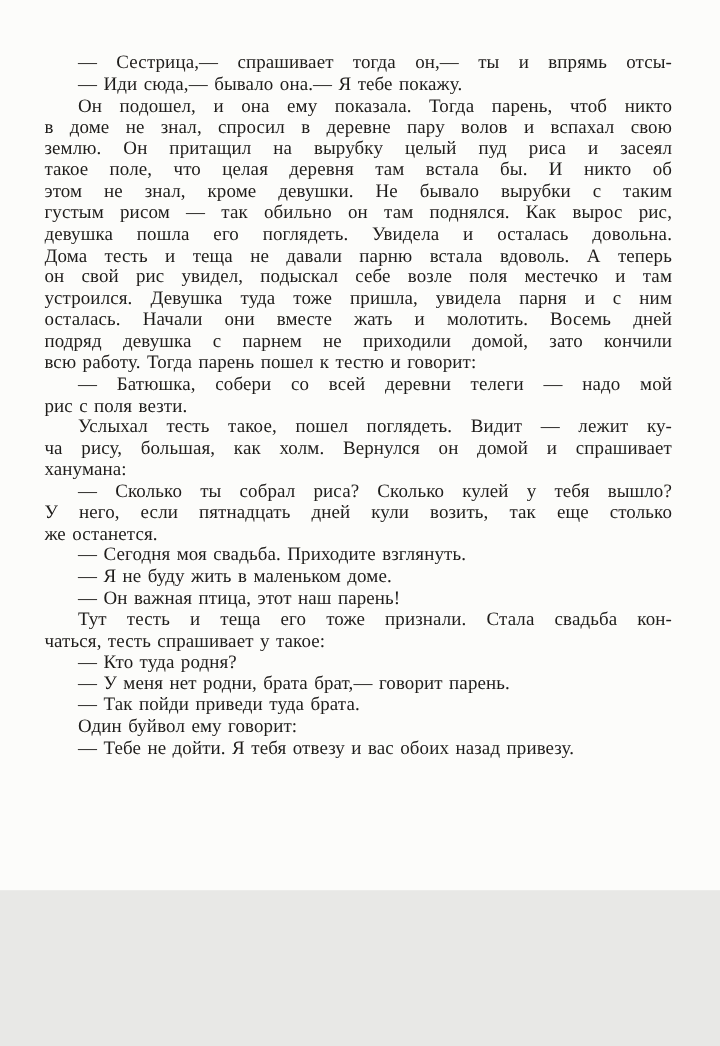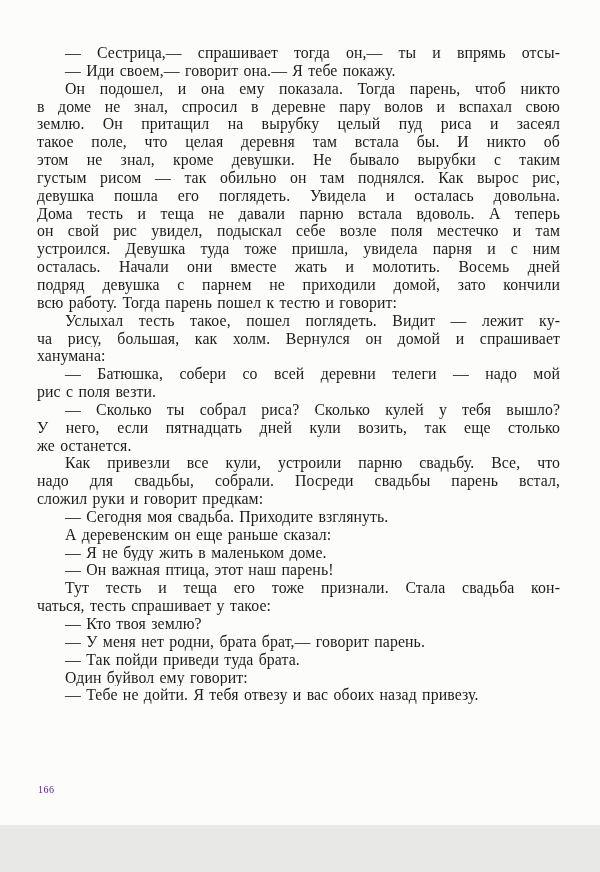--- a/index.html
+++ b/index.html
@@ -3,21 +3,21 @@
 <meta charset="utf-8">
 <style>
   html, body {
     margin: 0;
     padding: 0;
     background: #e8e8e6;
   }
   .page {
     position: relative;
     width: 600px;
-    height: 825px;
+    height: 742px;
     margin: 0 auto;
     background: #fcfcfa;
     overflow: hidden;
     font-family: "Liberation Serif", "DejaVu Serif", serif;
     color: #1e1c1a;
   }
   .text-block {
     position: absolute;
     left: 37px;
     top: 44px;
@@ -60,74 +60,66 @@
 </style>
 </head>
 <body>
 
 <div class="page">
   <div class="text-block">
       <div class="para">
         <div class="line first">— Сестрица,— спрашивает тогда он,— ты и впрямь отсы-</div>
       </div>
       <div class="para">
-        <div class="line first last">— Иди своем,— говорит она.— Я тебе покажу.</div>
+        <div class="line first last">— Иди сюда,— бывало она.— Я тебе покажу.</div>
       </div>
       <div class="para">
         <div class="line first">Он подошел, и она ему показала. Тогда парень, чтоб никто</div>
         <div class="line">в доме не знал, спросил в деревне пару волов и вспахал свою</div>
         <div class="line">землю. Он притащил на вырубку целый пуд риса и засеял</div>
         <div class="line">такое поле, что целая деревня там встала бы. И никто об</div>
         <div class="line">этом не знал, кроме девушки. Не бывало вырубки с таким</div>
         <div class="line">густым рисом — так обильно он там поднялся. Как вырос рис,</div>
         <div class="line">девушка пошла его поглядеть. Увидела и осталась довольна.</div>
         <div class="line">Дома тесть и теща не давали парню встала вдоволь. А теперь</div>
         <div class="line">он свой рис увидел, подыскал себе возле поля местечко и там</div>
         <div class="line">устроился. Девушка туда тоже пришла, увидела парня и с ним</div>
         <div class="line">осталась. Начали они вместе жать и молотить. Восемь дней</div>
         <div class="line">подряд девушка с парнем не приходили домой, зато кончили</div>
         <div class="line last">всю работу. Тогда парень пошел к тестю и говорит:</div>
       </div>
       <div class="para">
+        <div class="line first">— Батюшка, собери со всей деревни телеги — надо мой</div>
+        <div class="line last">рис с поля везти.</div>
+      </div>
+      <div class="para">
         <div class="line first">Услыхал тесть такое, пошел поглядеть. Видит — лежит ку-</div>
         <div class="line">ча рису, большая, как холм. Вернулся он домой и спрашивает</div>
         <div class="line last">ханумана:</div>
-      </div>
-      <div class="para">
-        <div class="line first">— Батюшка, собери со всей деревни телеги — надо мой</div>
-        <div class="line last">рис с поля везти.</div>
       </div>
       <div class="para">
         <div class="line first">— Сколько ты собрал риса? Сколько кулей у тебя вышло?</div>
         <div class="line">У него, если пятнадцать дней кули возить, так еще столько</div>
         <div class="line last">же останется.</div>
       </div>
       <div class="para">
-        <div class="line first">Как привезли все кули, устроили парню свадьбу. Все, что</div>
-        <div class="line">надо для свадьбы, собрали. Посреди свадьбы парень встал,</div>
-        <div class="line last">сложил руки и говорит предкам:</div>
-      </div>
-      <div class="para">
         <div class="line first last">— Сегодня моя свадьба. Приходите взглянуть.</div>
-      </div>
-      <div class="para">
-        <div class="line first last">А деревенским он еще раньше сказал:</div>
       </div>
       <div class="para">
         <div class="line first last">— Я не буду жить в маленьком доме.</div>
       </div>
       <div class="para">
         <div class="line first last">— Он важная птица, этот наш парень!</div>
       </div>
       <div class="para">
         <div class="line first">Тут тесть и теща его тоже признали. Стала свадьба кон-</div>
         <div class="line last">чаться, тесть спрашивает у такое:</div>
       </div>
       <div class="para">
-        <div class="line first last">— Кто твоя землю?</div>
+        <div class="line first last">— Кто туда родня?</div>
       </div>
       <div class="para">
         <div class="line first last">— У меня нет родни, брата брат,— говорит парень.</div>
       </div>
       <div class="para">
         <div class="line first last">— Так пойди приведи туда брата.</div>
       </div>
       <div class="para">
         <div class="line first last">Один буйвол ему говорит:</div>
       </div>

